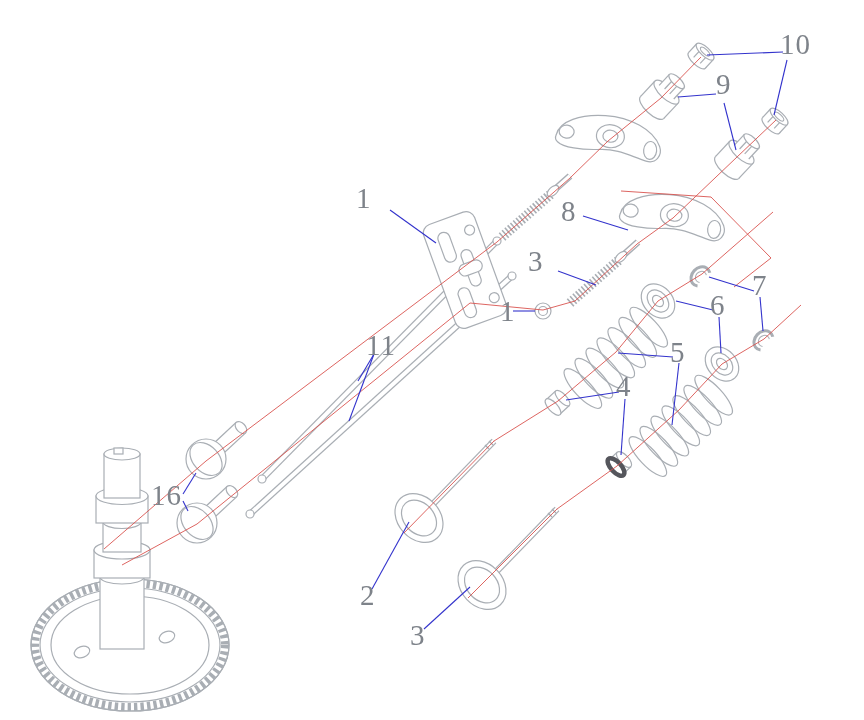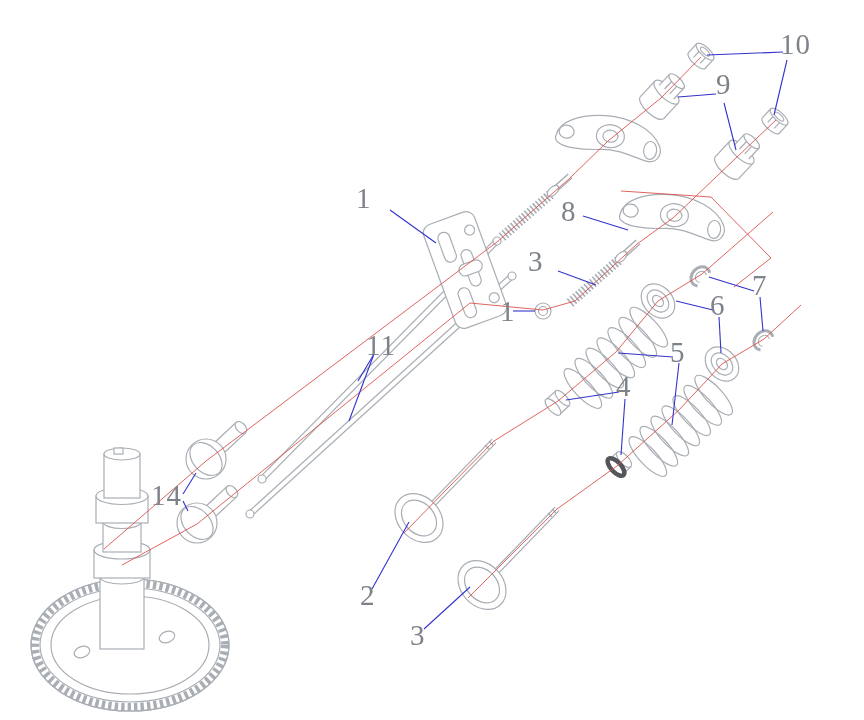--- a/index.html
+++ b/index.html
@@ -243,17 +243,17 @@
 <div class="callout" style="left:716px;top:70px">9</div>
 <div class="callout" style="left:356px;top:184px">1</div>
 <div class="callout" style="left:561px;top:197px">8</div>
 <div class="callout" style="left:528px;top:247px">3</div>
 <div class="callout" style="left:752px;top:271px">7</div>
 <div class="callout" style="left:710px;top:291px">6</div>
 <div class="callout" style="left:500px;top:297px">1</div>
 <div class="callout" style="left:366px;top:331px">11</div>
 <div class="callout" style="left:670px;top:338px">5</div>
 <div class="callout" style="left:616px;top:372px">4</div>
-<div class="callout" style="left:151px;top:481px">14</div>
+<div class="callout" style="left:151px;top:481px">16</div>
 <div class="callout" style="left:360px;top:581px">2</div>
 <div class="callout" style="left:410px;top:621px">3</div>
 
 </div>
 
 </body></html>

